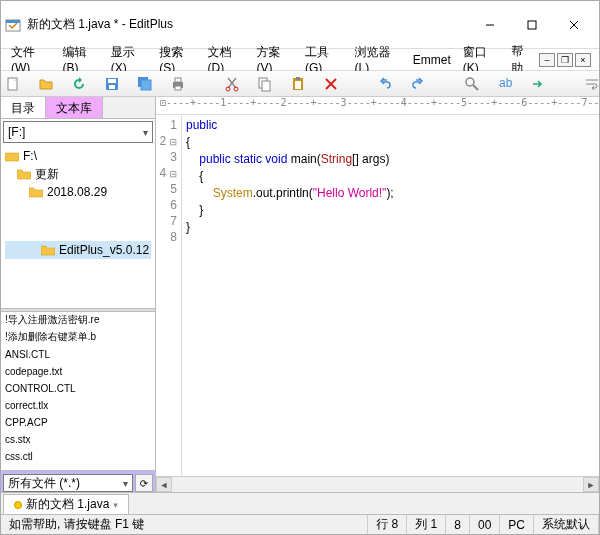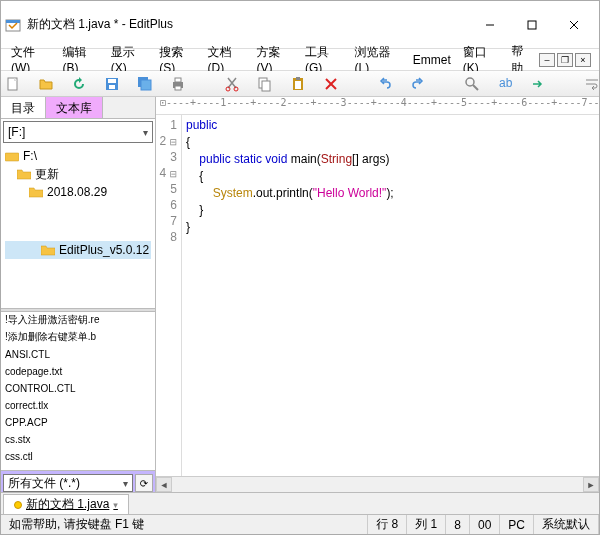--- a/index.html
+++ b/index.html
@@ -43,21 +43,21 @@
 .gutter .fold { color: #888; font-size: 9px; }
 .code { flex: 1; padding: 2px 4px; font-family: Consolas, "Courier New", monospace; font-size: 12px; line-height: 16px; white-space: pre; overflow: auto; }
 .kw { color: #0000cc; }
 .cls { color: #a31515; }
 .str { color: #cc0099; }
 .sys { color: #b8860b; }
 .hscroll { height: 16px; background: #f0f0f0; border-top: 1px solid #ccc; display: flex; }
 .hscroll .hsbtn { width: 16px; border: 1px solid #ccc; background: #e5e5e5; cursor: pointer; display:flex; align-items:center; justify-content:center; font-size:9px; color:#555; }
 .hscroll .track { flex: 1; background: #f0f0f0; }
 .doc-tabs { height: 22px; background: #f0f0f0; border-top: 1px solid #bbb; display: flex; align-items: flex-end; padding: 0 2px; }
-.doc-tabs .dtab { height: 20px; padding: 2px 10px; background: #fff; border: 1px solid #bbb; border-bottom: none; display: flex; align-items: center; gap: 4px; cursor: pointer; text-decoration: underline; }
+.doc-tabs .dtab { height: 20px; padding: 2px 10px; background: #fff; border: 1px solid #bbb; border-bottom: none; display: flex; align-items: center; gap: 4px; cursor: pointer; }
 .doc-tabs .dicon { width: 8px; height: 8px; background: #ffcc00; border-radius: 50%; border: 1px solid #cc9900; }
 .statusbar { height: 20px; background: #f0f0f0; border-top: 1px solid #bbb; display: flex; align-items: center; font-size: 11px; }
 .statusbar .cell { padding: 0 8px; border-right: 1px solid #ccc; height: 100%; display: flex; align-items: center; }
 .statusbar .cell.main { flex: 1; }
 svg.folder { fill: #f6c344; stroke: #c9961a; stroke-width: 0.5; }
 svg.tb-icon { width: 16px; height: 16px; }
 </style>
 </head>
 <body>
 

